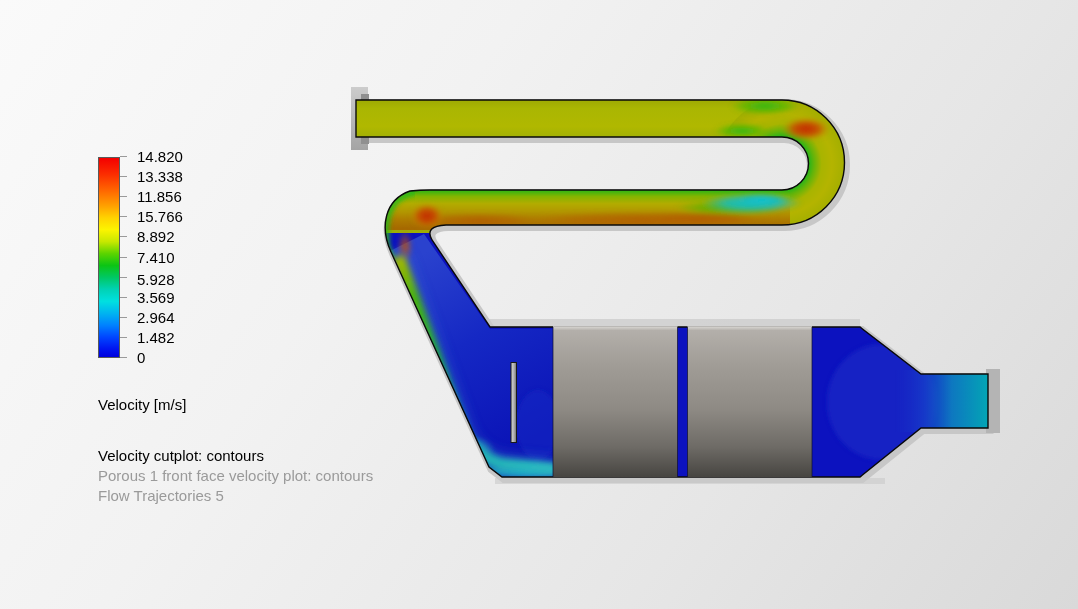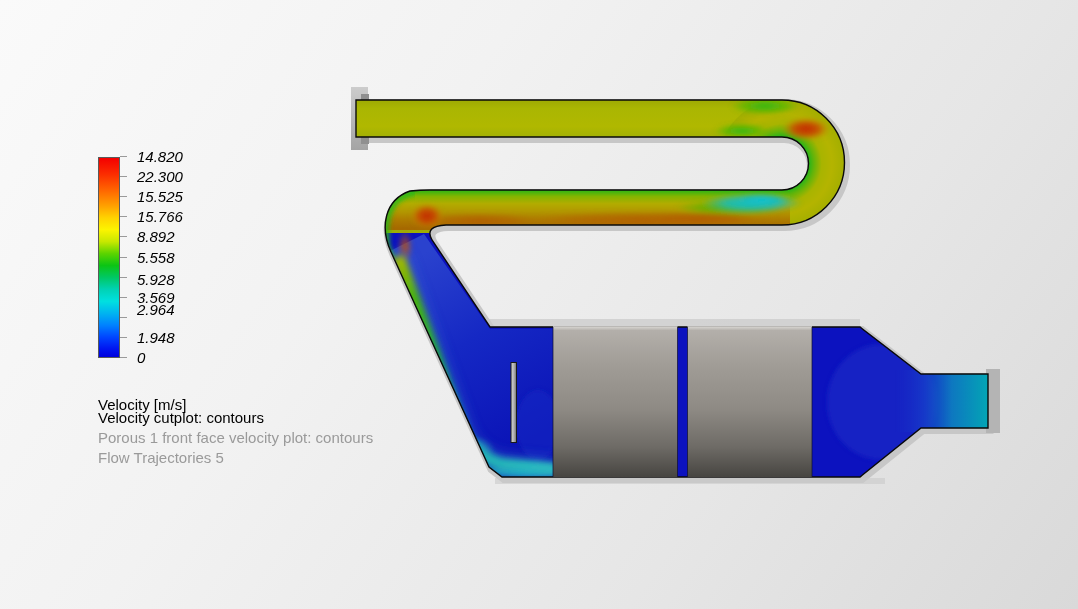--- a/index.html
+++ b/index.html
@@ -18,27 +18,27 @@
     position:absolute;left:98px;top:157px;width:22px;height:201px;
     box-sizing:border-box;border:1px solid #5a5a5a;
     background:linear-gradient(180deg,
       #f40000 0%,#fb2c00 8%,#ff6400 16%,#ffa000 24%,#ffd200 30%,
       #fcf400 36%,#c8e800 42%,#5cd400 48%,#0cc414 54%,#00c864 60%,
       #00d2b4 66%,#00e0e0 72%,#00b4f0 78%,#0082ff 84%,#0046ff 90%,
       #0014f0 96%,#0000dc 100%);
   }
   #cb-ticks{position:absolute;left:120px;top:156px;width:8px;height:203px;}
   #cb-ticks .tick{position:absolute;left:0;width:7px;height:1px;background:#9a9a9a;}
-  #cb-labels{position:absolute;left:137px;top:148px;width:70px;height:220px;font-style:italic;}
+  #cb-labels{position:absolute;left:137px;top:148px;width:70px;height:220px;}
   #cb-labels .ticklabel{
     position:absolute;left:0;height:18px;line-height:18px;
     font-size:15px;color:#000;white-space:nowrap;
   }
   #legend-title{position:absolute;left:98px;top:396px;font-size:15px;color:#000;}
-  #plots{position:absolute;left:98px;top:408px;font-size:15px;line-height:20px;}
+  #plots{position:absolute;left:98px;top:446px;font-size:15px;line-height:20px;}
   #plots .plot-line{color:#9a9a9a;white-space:nowrap;}
   #plots .plot-line.active{color:#000;}
 </style>
 </head>
 <body>
 
 <div id="canvas">
 
   <svg id="flow-svg" width="1078" height="609" viewBox="0 0 1078 609">
     <defs>
@@ -222,29 +222,29 @@
       <div class="tick" style="top:80px"></div>
       <div class="tick" style="top:101px"></div>
       <div class="tick" style="top:121px"></div>
       <div class="tick" style="top:141px"></div>
       <div class="tick" style="top:161px"></div>
       <div class="tick" style="top:181px"></div>
       <div class="tick" style="top:201px"></div>
     </div>
     <div id="cb-labels">
       <span class="ticklabel" style="top:0px">14.820</span>
-      <span class="ticklabel" style="top:20px">22.300</span>
-      <span class="ticklabel" style="top:40px">15.525</span>
+      <span class="ticklabel" style="top:20px">13.338</span>
+      <span class="ticklabel" style="top:40px">11.856</span>
       <span class="ticklabel" style="top:60px">15.766</span>
       <span class="ticklabel" style="top:80px">8.892</span>
-      <span class="ticklabel" style="top:101px">5.558</span>
+      <span class="ticklabel" style="top:101px">7.410</span>
       <span class="ticklabel" style="top:123px">5.928</span>
       <span class="ticklabel" style="top:141px">3.569</span>
-      <span class="ticklabel" style="top:153px">2.964</span>
-      <span class="ticklabel" style="top:181px">1.948</span>
+      <span class="ticklabel" style="top:161px">2.964</span>
+      <span class="ticklabel" style="top:181px">1.482</span>
       <span class="ticklabel" style="top:201px">0</span>
     </div>
     <div id="legend-title">Velocity [m/s]</div>
   </div>
 
   <div id="plots">
     <div class="plot-line active">Velocity cutplot: contours</div>
     <div class="plot-line">Porous 1 front face velocity plot: contours</div>
     <div class="plot-line">Flow Trajectories 5</div>
   </div>

